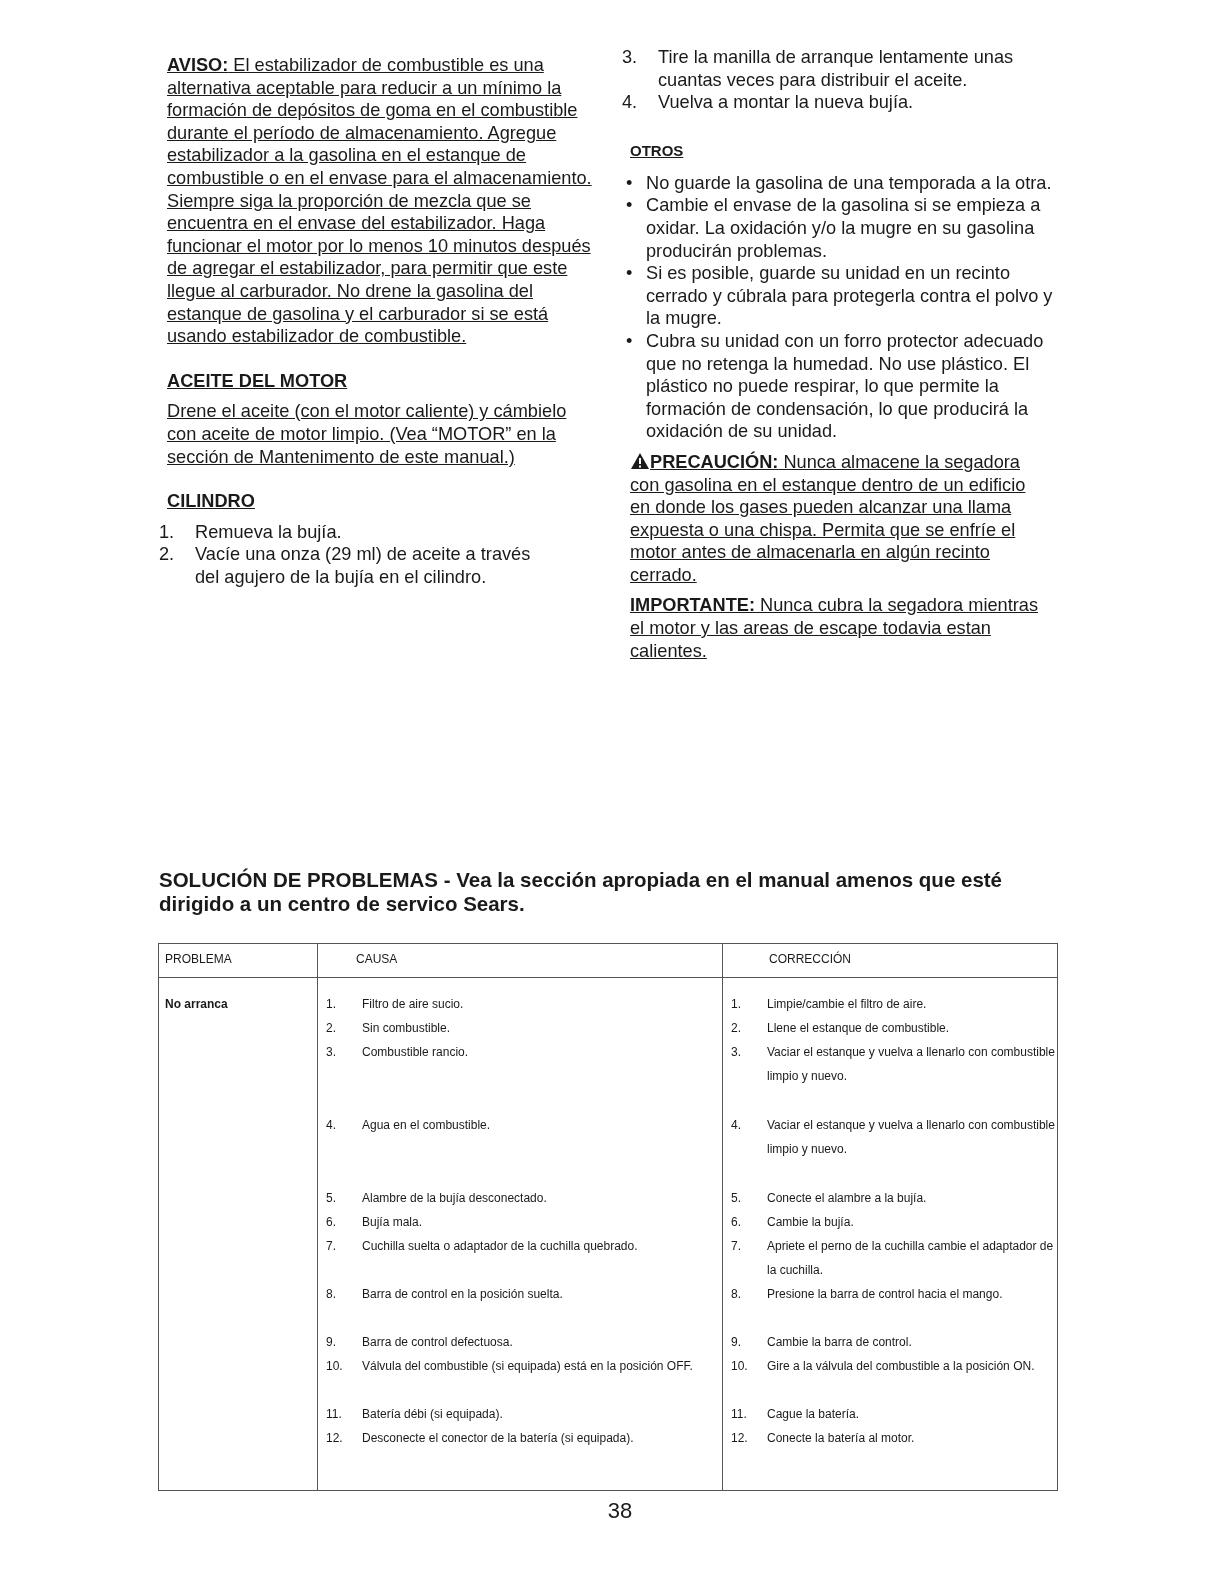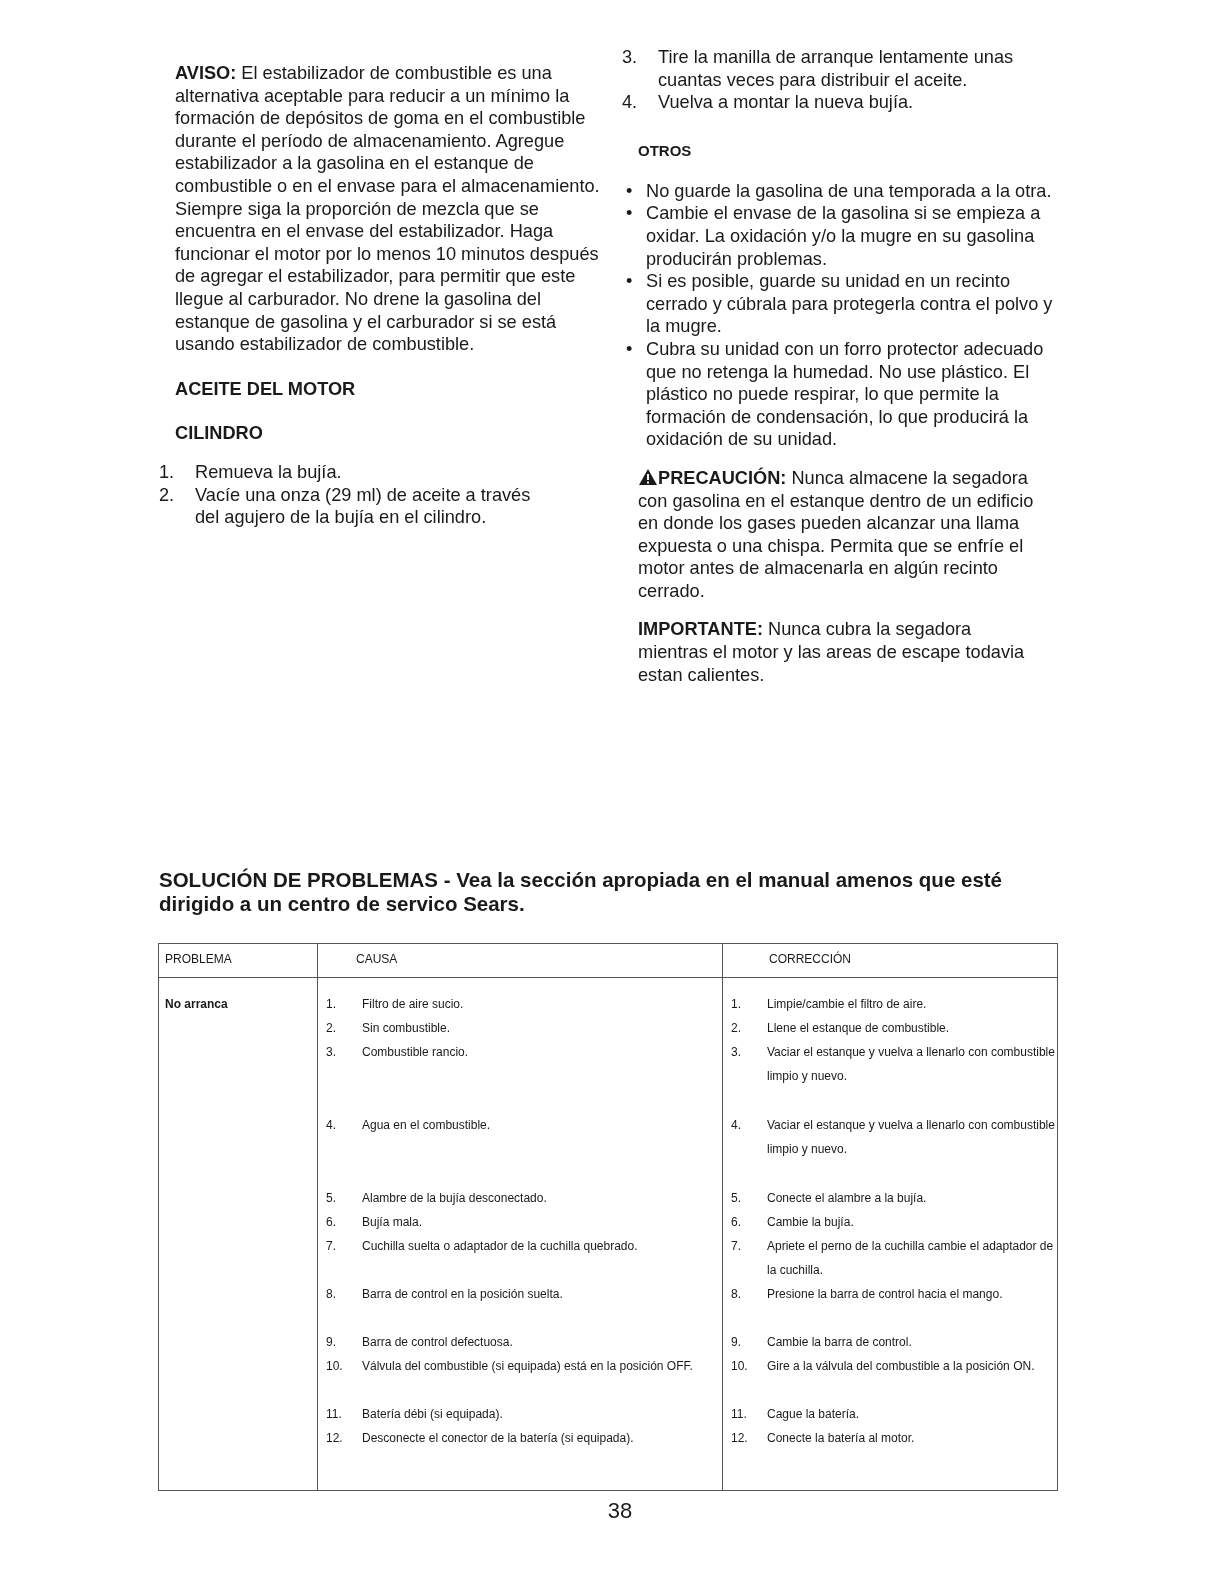--- a/index.html
+++ b/index.html
@@ -1,21 +1,21 @@
 <!DOCTYPE html>
 <html><head>
 <meta charset="utf-8">
 <style>
   html, body { margin: 0; padding: 0; background: #ffffff; }
   body { width: 1224px; height: 1584px; position: relative; overflow: hidden;
          font-family: "Liberation Sans", sans-serif; color: #1a1a1a; }
   .col { position: absolute; font-size: 18.2px; line-height: 22.6px; }
   .left-col { left: 159px; top: 46px; width: 440px; }
   .right-col { left: 622px; top: 46px; width: 440px; }
-  p { margin: 16px; }
+  p { margin: 8px; text-decoration: underline; }
   .bold { font-weight: bold; }
   .section-head { font-weight: bold; margin-top: 22px; }
   .otros-head { font-weight: bold; font-size: 15px; margin-top: 24px; line-height: 26px; }
   .num-item { display: flex; }
   .num-item .n { width: 36px; flex: 0 0 36px; }
   .bullet-item { display: flex; }
   .bullet-item .b { width: 24px; flex: 0 0 24px; padding-left: 4px; box-sizing: border-box; }
   .warn-icon { display: inline-block; width: 20px; height: 18px; vertical-align: -2px; }
   .trouble-title { position: absolute; left: 159px; top: 868px; width: 920px;
                    font-weight: bold; font-size: 20.5px; line-height: 24px; }
@@ -38,20 +38,21 @@
 </style>
 </head>
 <body>
 
 <div class="col left-col">
   <p style="width:432px;">
     <span class="bold">AVISO:</span><span> El estabilizador de combustible es una alternativa aceptable para reducir a un mínimo la formación de depósitos de goma en el combustible durante el período de almacenamiento. Agregue estabilizador a la gasolina en el estanque de combustible o en el envase para el almacenamiento. Siempre siga la proporción de mezcla que se encuentra en el envase del estabilizador. Haga funcionar el motor por lo menos 10 minutos después de agregar el estabilizador, para permitir que este llegue al carburador. No drene la gasolina del estanque de gasolina y el carburador si se está usando estabilizador de combustible.</span>
   </p>
 
   <p class="section-head">ACEITE DEL MOTOR</p>
+  <p style="width:425px;">Drene el aceite (con el motor caliente) y cámbielo con aceite de motor limpio. (Vea “MOTOR” en la sección de Mantenimento de este manual.)</p>
 
   <p class="section-head">CILINDRO</p>
   <div class="num-item">
     <span class="n">1.</span>
     <span>Remueva la bujía.</span>
   </div>
   <div class="num-item">
     <span class="n">2.</span>
     <span style="width:360px;">Vacíe una onza (29 ml) de aceite a través del agujero de la bujía en el cilindro.</span>
   </div>

